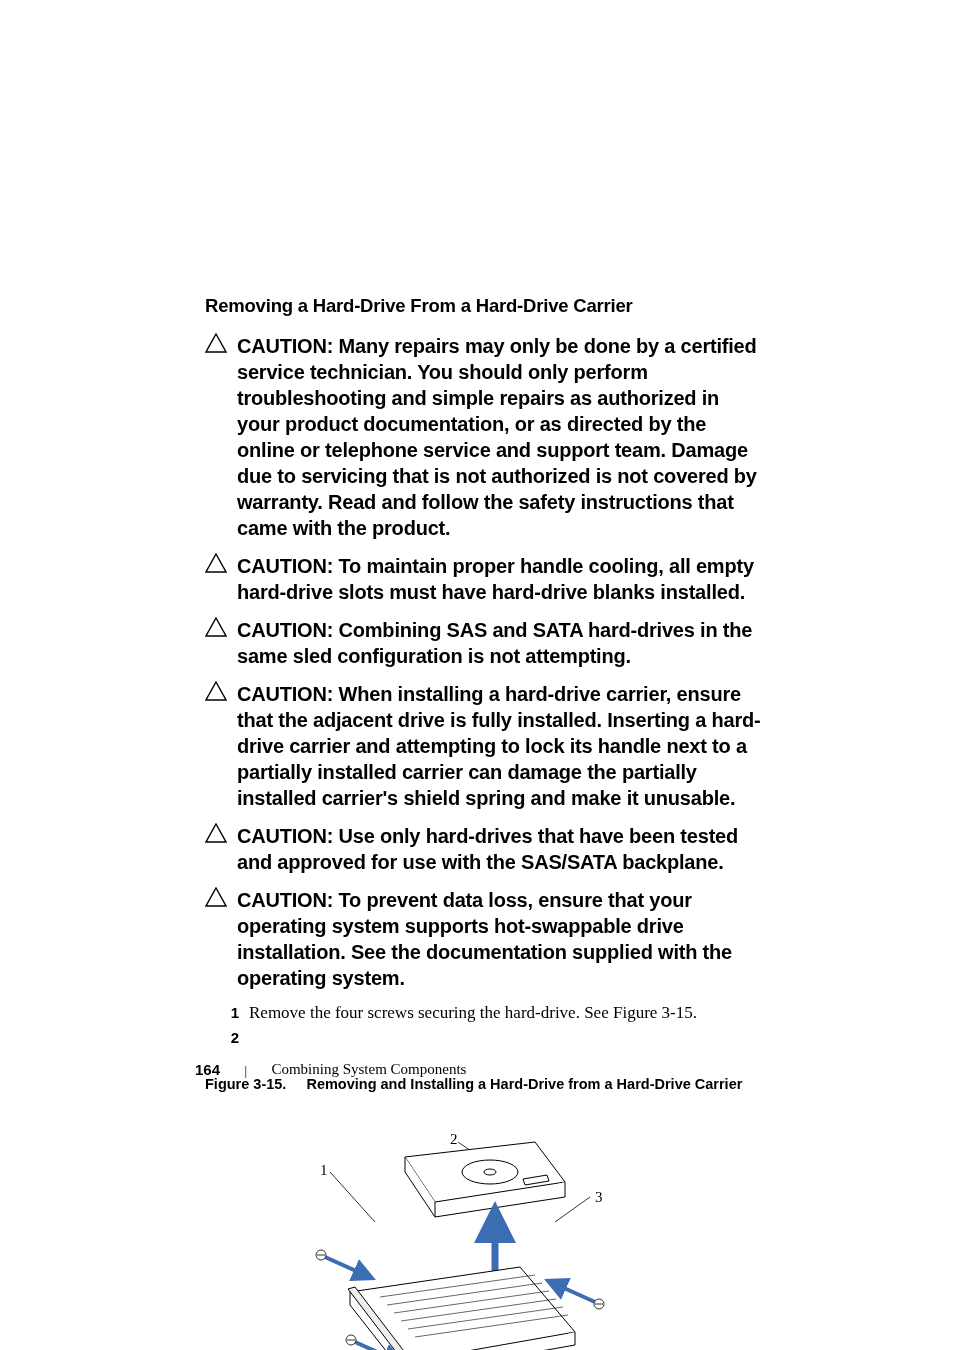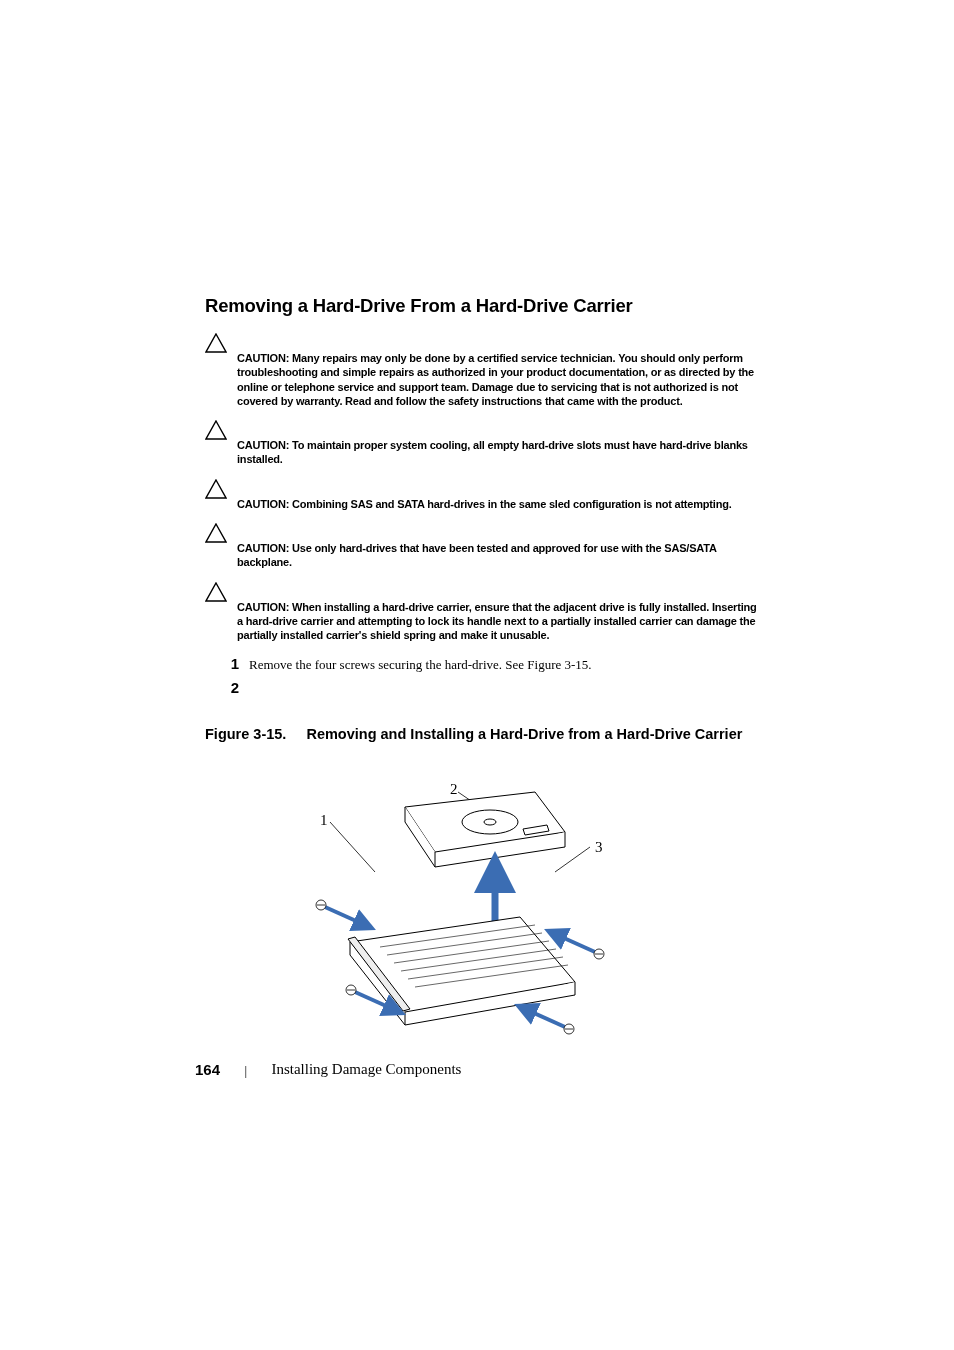--- a/index.html
+++ b/index.html
@@ -37,25 +37,24 @@
   }
   .caution-icon {
     flex: 0 0 auto;
     width: 22px;
     height: 20px;
     margin-right: 10px;
     margin-top: 0px;
   }
   .caution-text {
     font-family: Arial, Helvetica, sans-serif;
-    font-size: 11px;
+    font-size: 20px;
     font-weight: bold;
     line-height: 1.3;
     letter-spacing: -0.2px;
-    margin-top: 18px;
   }
   .caution-body {
     font-weight: bold;
   }
   ol.steps {
     list-style: none;
     padding: 0;
     margin: 6px 0 0 0;
   }
   ol.steps li {
@@ -67,21 +66,21 @@
     font-family: Arial, Helvetica, sans-serif;
     font-weight: bold;
     font-size: 15px;
     width: 34px;
     text-align: right;
     padding-right: 10px;
     flex: 0 0 auto;
   }
   .step-text {
     font-family: "Times New Roman", Times, serif;
-    font-size: 13px;
+    font-size: 17px;
     text-align: center;
   }
   .figure-caption {
     font-family: Arial, Helvetica, sans-serif;
     font-weight: bold;
     font-size: 14.5px;
     margin-top: 30px;
     margin-bottom: 35px;
   }
   .fig-label { display:inline; }
@@ -141,21 +140,21 @@
     </div>
 
     <div class="caution-block">
       <span class="caution-icon">
         <svg viewBox="0 0 22 20" width="22" height="20">
             <path d="M11 1 L21 19 L1 19 Z" fill="none" stroke="#000" stroke-width="1.4" stroke-linejoin="miter"></path>
           </svg>
       </span>
       <div class="caution-text">
         <span>CAUTION:</span>
-        <span class="caution-body">To maintain proper system cooling, all empty hard-drive slots must have hard-drive blanks installed.</span>
+        <span class="caution-body">To maintain proper handle cooling, all empty hard-drive slots must have hard-drive blanks installed.</span>
       </div>
     </div>
 
     <div class="caution-block">
       <span class="caution-icon">
         <svg viewBox="0 0 22 20" width="22" height="20">
             <path d="M11 1 L21 19 L1 19 Z" fill="none" stroke="#000" stroke-width="1.4" stroke-linejoin="miter"></path>
           </svg>
       </span>
       <div class="caution-text">
@@ -165,36 +164,47 @@
     </div>
 
     <div class="caution-block">
       <span class="caution-icon">
         <svg viewBox="0 0 22 20" width="22" height="20">
             <path d="M11 1 L21 19 L1 19 Z" fill="none" stroke="#000" stroke-width="1.4" stroke-linejoin="miter"></path>
           </svg>
       </span>
       <div class="caution-text">
         <span>CAUTION:</span>
+        <span class="caution-body">When installing a hard-drive carrier, ensure that the adjacent drive is fully installed. Inserting a hard-drive carrier and attempting to lock its handle next to a partially installed carrier can damage the partially installed carrier's shield spring and make it unusable.</span>
+      </div>
+    </div>
+
+    <div class="caution-block">
+      <span class="caution-icon">
+        <svg viewBox="0 0 22 20" width="22" height="20">
+            <path d="M11 1 L21 19 L1 19 Z" fill="none" stroke="#000" stroke-width="1.4" stroke-linejoin="miter"></path>
+          </svg>
+      </span>
+      <div class="caution-text">
+        <span>CAUTION:</span>
         <span class="caution-body">Use only hard-drives that have been tested and approved for use with the SAS/SATA backplane.</span>
       </div>
     </div>
 
     <div class="caution-block">
       <span class="caution-icon">
         <svg viewBox="0 0 22 20" width="22" height="20">
             <path d="M11 1 L21 19 L1 19 Z" fill="none" stroke="#000" stroke-width="1.4" stroke-linejoin="miter"></path>
           </svg>
       </span>
       <div class="caution-text">
         <span>CAUTION:</span>
-        <span class="caution-body">When installing a hard-drive carrier, ensure that the adjacent drive is fully installed. Inserting a hard-drive carrier and attempting to lock its handle next to a partially installed carrier can damage the partially installed carrier's shield spring and make it unusable.</span>
-      </div>
-    </div>
-
+        <span class="caution-body">To prevent data loss, ensure that your operating system supports hot-swappable drive installation. See the documentation supplied with the operating system.</span>
+      </div>
+    </div>
 
     <ol class="steps">
       <li>
         <span class="step-num">1</span>
         <span class="step-text">Remove the four screws securing the hard-drive. See Figure 3-15.</span>
       </li>
       <li>
         <span class="step-num">2</span>
       </li>
     </ol>
@@ -268,15 +278,15 @@
             <line x1="360" y1="252" x2="368" y2="252" stroke="#000"></line>
         </g>
       </svg>
     </div>
 
   </div>
 
   <div class="footer">
     <span class="page-number">164</span>
     <span class="footer-sep">|</span>
-    <span class="footer-label">Installing Damage Components</span>
+    <span class="footer-label">Combining System Components</span>
   </div>
 </div>
 
 </body></html>

